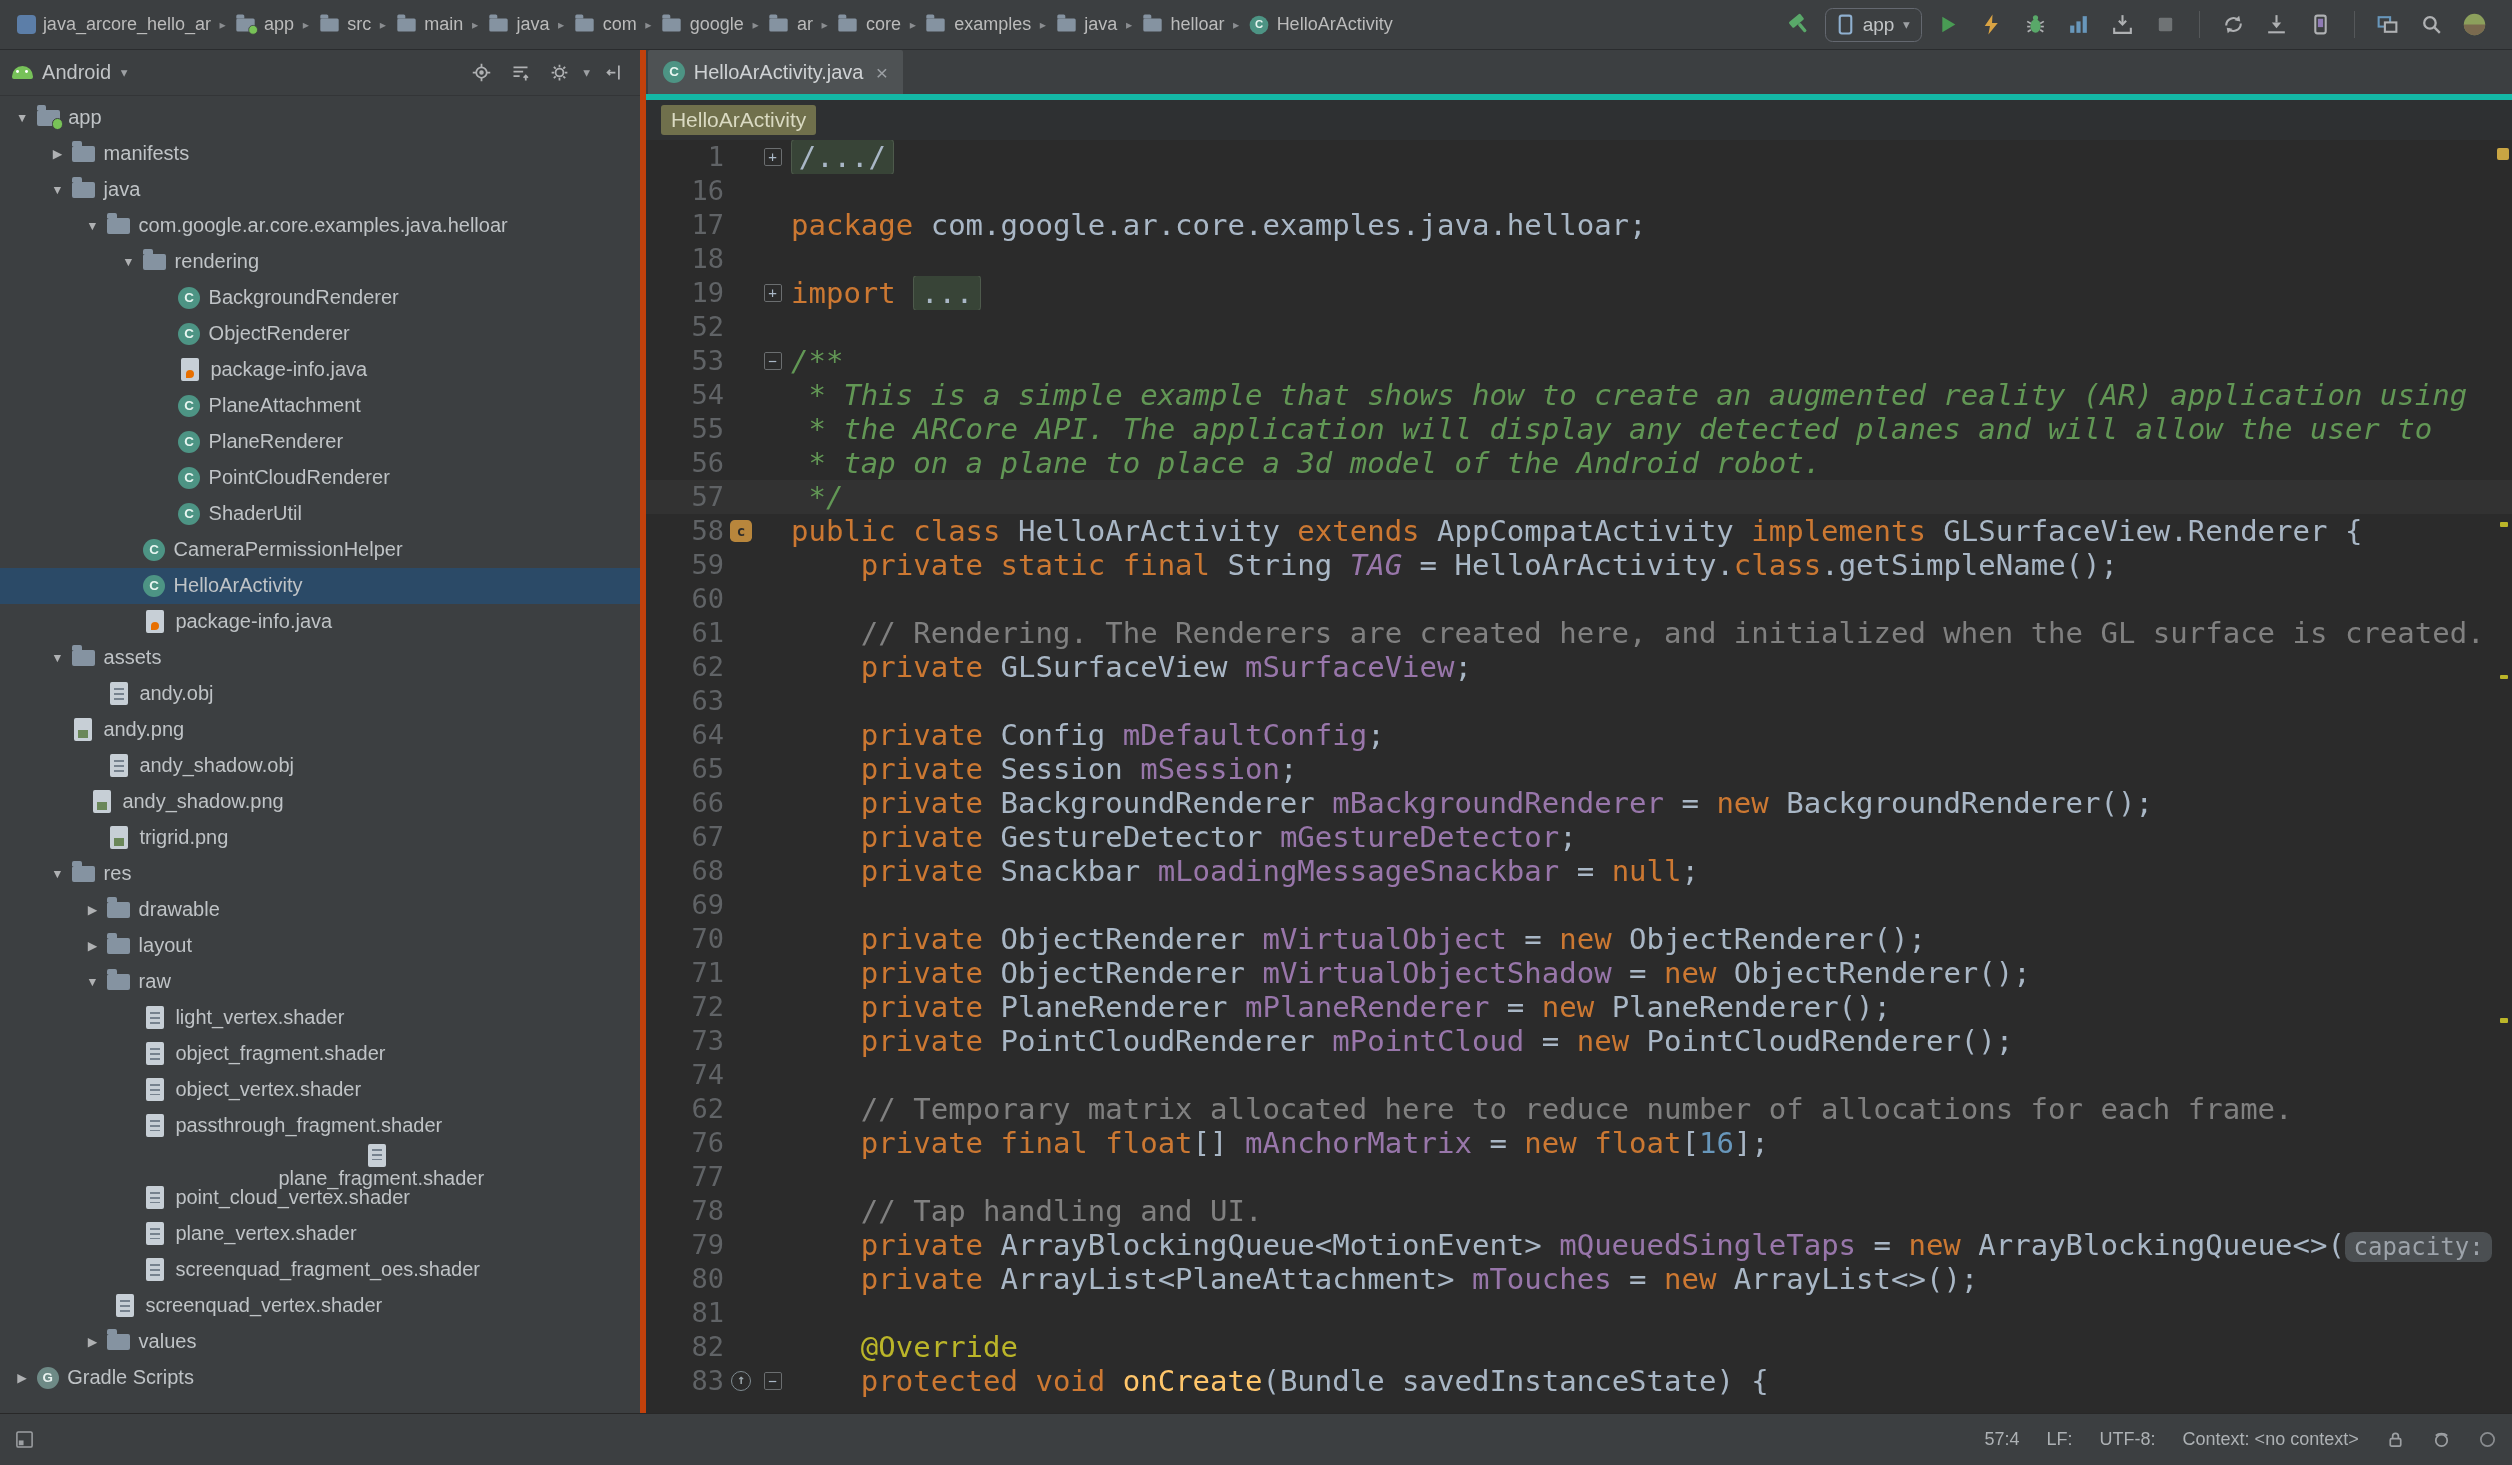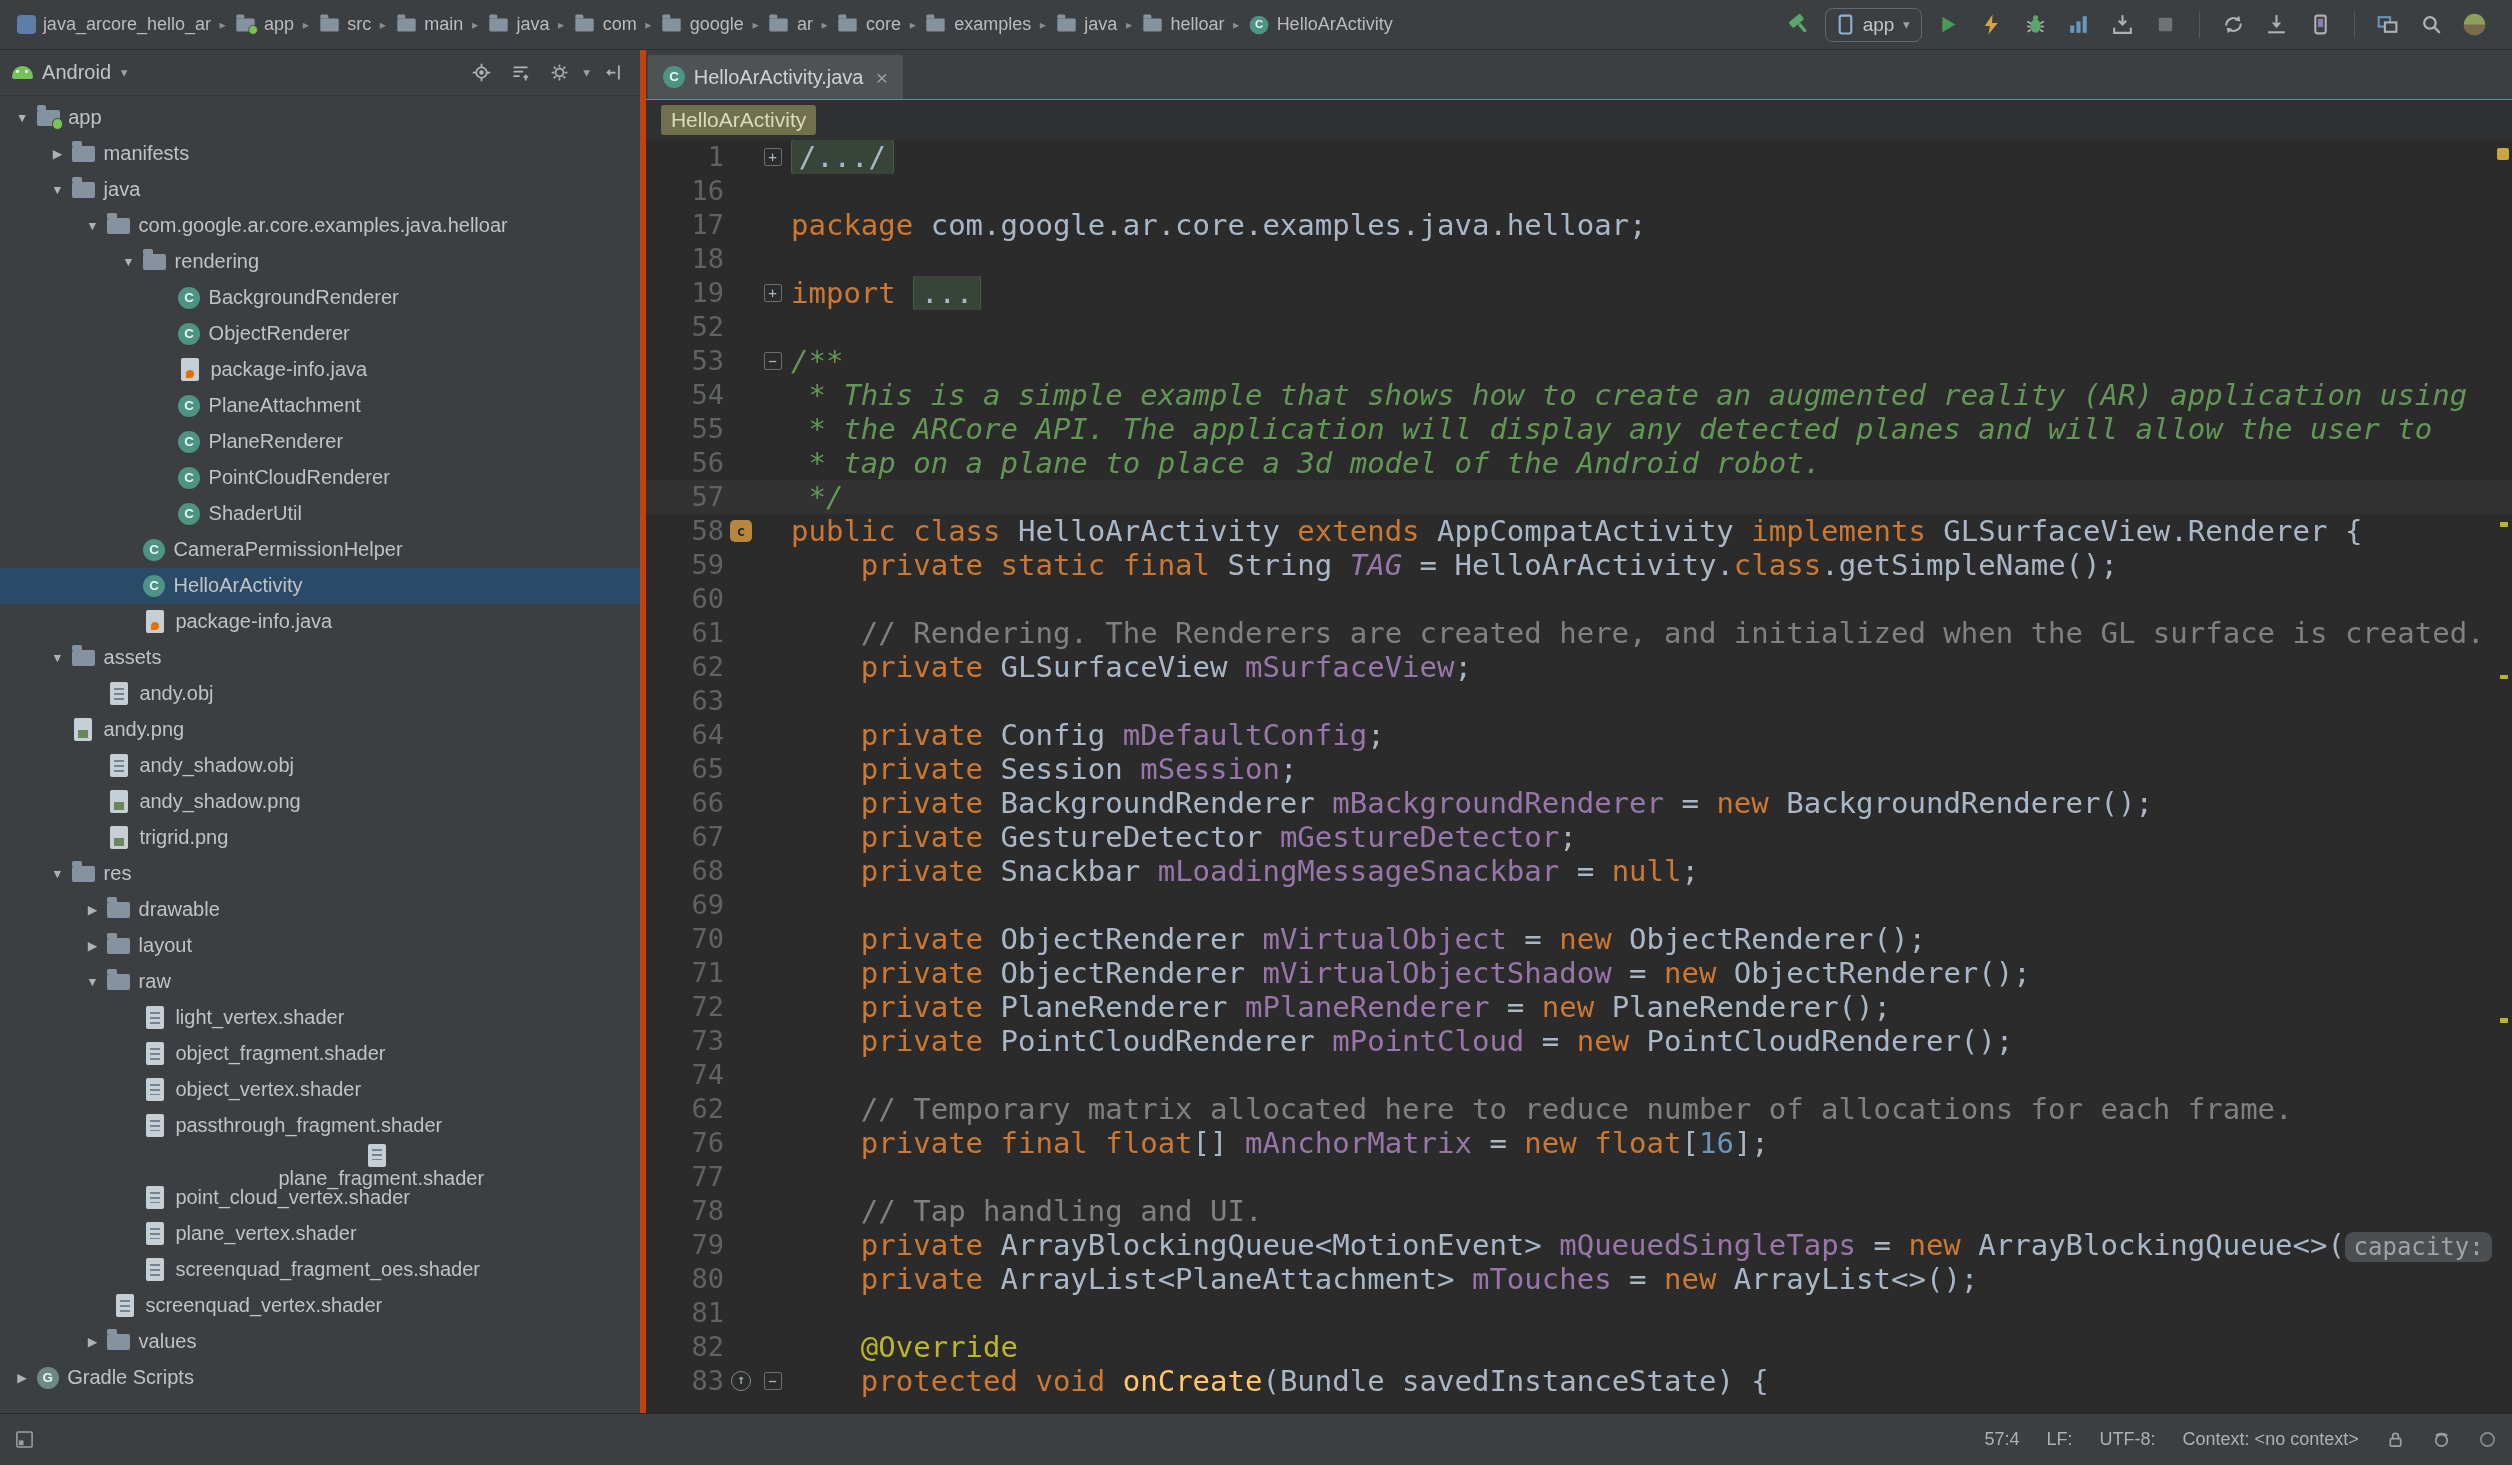--- a/index.html
+++ b/index.html
@@ -75,21 +75,21 @@
   .shape-android{width:21px;height:12.4px;border-radius:10.5px 10.5px 1.9px 1.9px;background:#77C159;position:relative;flex:none}
   .shape-android::before,.shape-android::after{content:"";position:absolute;top:3.8px;width:2.9px;height:2.9px;
     border-radius:50%;background:#fff}
   .shape-android::before{left:4.8px}.shape-android::after{right:4.8px}
   .mini .shape-folder,.mini .shape-module{transform:scale(.8)}
   .mini .shape-class{transform:scale(.85)}
 
   
   .editor{flex:1;display:flex;flex-direction:column;min-width:0;background:var(--bg_editor)}
   .tabbar{height:50px;flex:none;background:var(--bg_panel);display:flex;align-items:flex-end;
-    border-bottom:1px solid #14b8a6;padding-left:1.9px}
+    border-bottom:6px solid #14b8a6;padding-left:1.9px}
   .tab{height:44px;background:var(--bg_tab_active);display:flex;align-items:center;gap:8.6px;
     padding:0 15.3px;font-size:20px;color:#CFD2D4;border-radius:1.9px 1.9px 0 0}
   .tab-close{color:#9CA0A4;font-size:21px;margin-left:3.8px;line-height:1}
   .crumbbar{height:40px;flex:none;display:flex;align-items:center;padding-left:15.3px;background:#2E3032}
   .crumb-chip{background:var(--crumb_highlight);color:#DADAC2;font-size:21px;padding:2.9px 9.6px;border-radius:2.9px}
 
   .code-wrap{flex:1;position:relative;overflow:hidden}
   .code-lines{font:29px/34px "DejaVu Sans Mono",monospace;color:var(--text_default)}
   .code-line{height:34px;display:flex;white-space:pre}
   .code-line.current-line{background:var(--caret_row)}
@@ -428,21 +428,21 @@
           <div class="tree-row" style="padding-left: 42px;">
             <span class="tree-arrow"></span>
             <span class="shape-image"></span>
             <span class="tree-label">andy.png</span>
           </div>
           <div class="tree-row" style="padding-left: 78px;">
             <span class="tree-arrow"></span>
             <span class="shape-file"></span>
             <span class="tree-label">andy_shadow.obj</span>
           </div>
-          <div class="tree-row" style="padding-left: 78px;">
+          <div class="tree-row" style="padding-left: 61px;">
             <span class="tree-arrow"></span>
             <span class="shape-image"></span>
             <span class="tree-label">andy_shadow.png</span>
           </div>
           <div class="tree-row" style="padding-left: 78px;">
             <span class="tree-arrow"></span>
             <span class="shape-image"></span>
             <span class="tree-label">trigrid.png</span>
           </div>
           <div class="tree-row" style="padding-left: 43px;">

